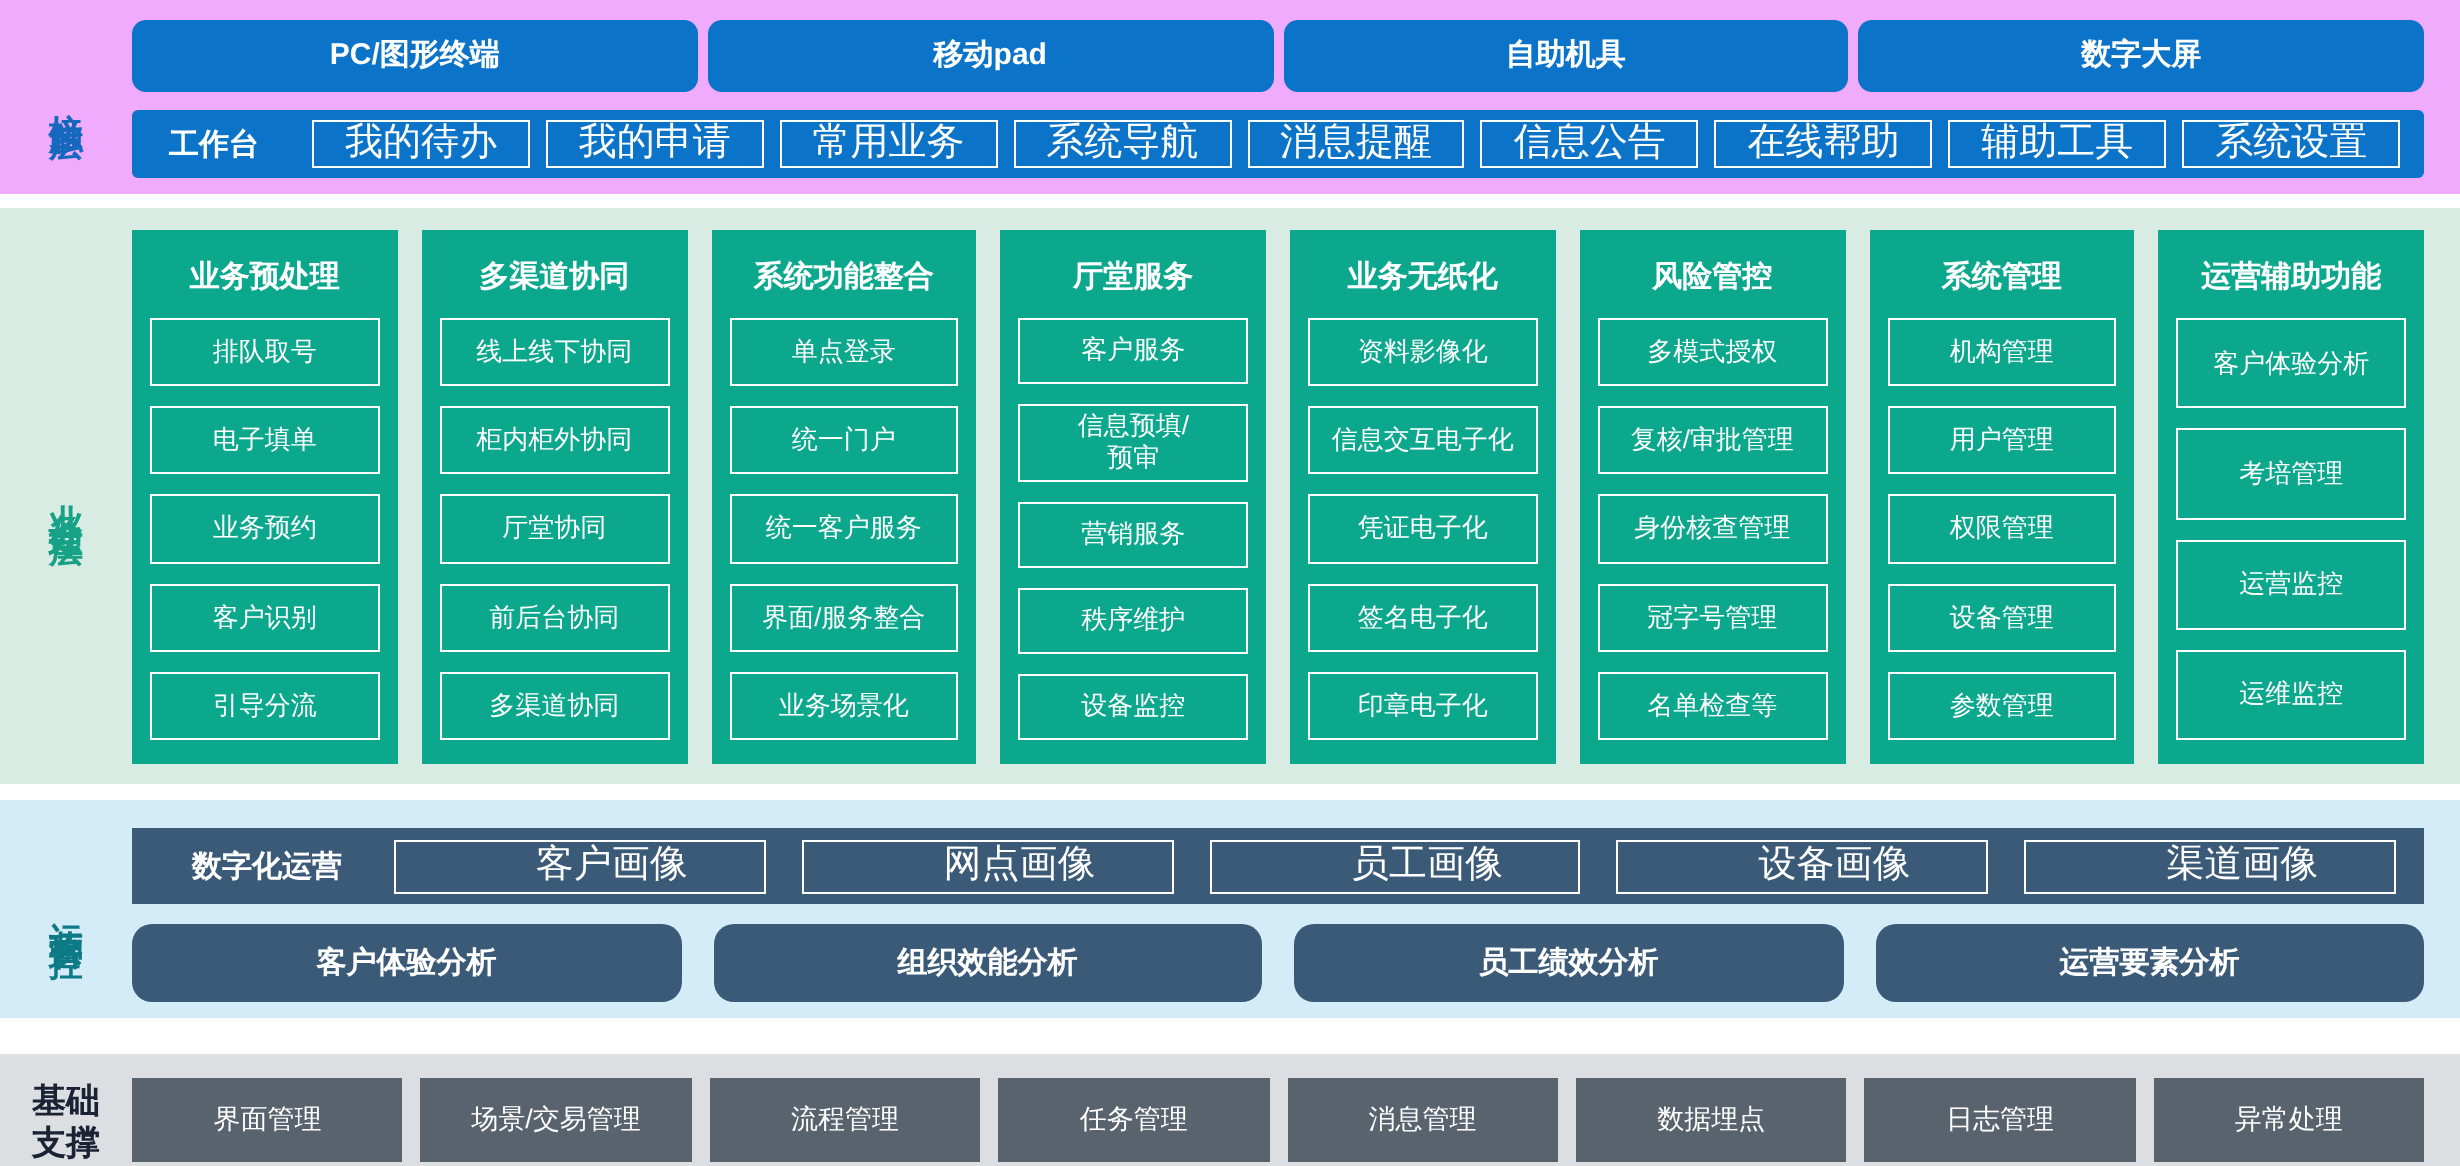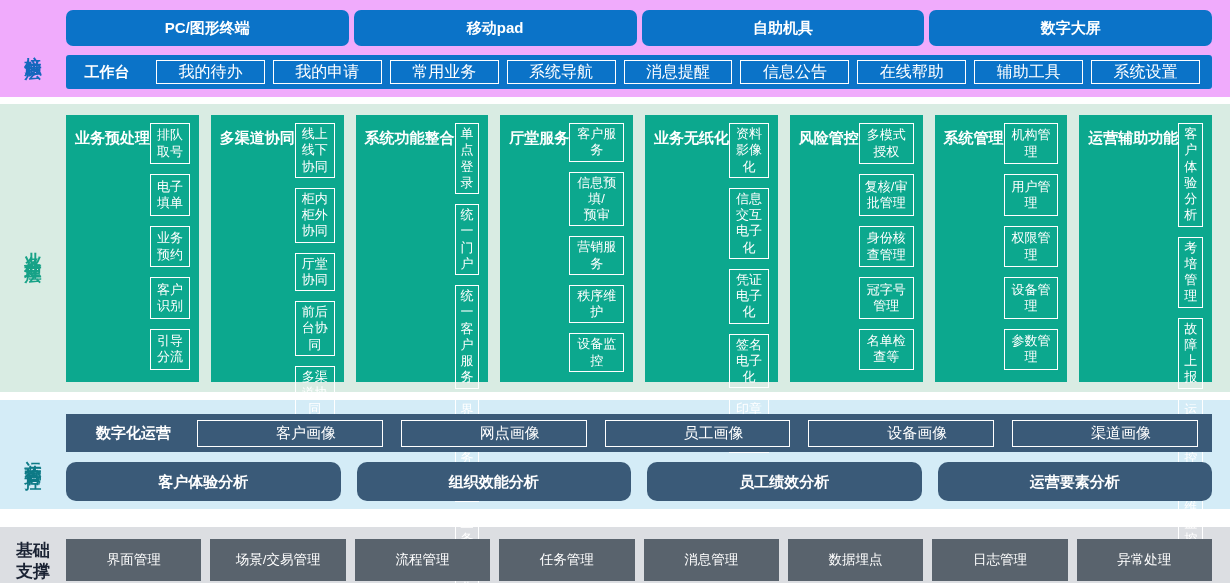--- a/index.html
+++ b/index.html
@@ -41,31 +41,31 @@
     display: flex; align-items: center;
     gap: 8px; padding-right: 12px;
   }
   .wb-label {
     flex: none; width: 82px; text-align: center;
     color: #fff; font-weight: bold; font-size: 15px;
   }
   .wb-item {
     flex: 1; height: 24px; line-height: 22px;
     border: 1px solid #fff; color: #fff;
-    text-align: center; font-size: 16px;
+    text-align: center; font-size: 19px;
     white-space: nowrap; overflow: hidden;
   }
 
   
   .business { height: 288px; background: #d9ece3; margin-top: 7px; }
   .business .vlabel { color: #17a287; }
   .columns { flex: 1; min-width: 0; display: flex; gap: 12px; margin: 11px 18px 10px 0; }
   .col {
     flex: 1; min-width: 0; background: #0ca88e;
-    display: flex; flex-direction: row;
+    display: flex; flex-direction: column;
     padding: 8px 9px 12px;
   }
   .col-title {
     color: #fff; font-weight: bold; font-size: 15px;
     text-align: center; padding: 6px 0 11px;
     white-space: nowrap;
   }
   .col-items { flex: 1; display: flex; flex-direction: column; gap: 10px; }
   .col-item {
     flex: 1; border: 1.5px solid #fff; color: #fff;
@@ -82,21 +82,21 @@
     margin-top: 14px; height: 38px; background: #3a5a78;
     display: flex; align-items: center; gap: 18px; padding: 0 14px;
   }
   .digital-label {
     flex: none; color: #fff; font-weight: bold; font-size: 15px;
     padding: 0 8px 0 16px; white-space: nowrap;
   }
   .digital-item {
     flex: 1; height: 27px; line-height: 24px;
     border: 1.5px solid #fff; color: #fff;
-    text-align: center; font-size: 15px; white-space: nowrap; padding-left: 32px;
+    text-align: center; font-size: 19px; white-space: nowrap; padding-left: 32px;
   }
   .analysis-row { margin-top: 10px; display: flex; gap: 16px; }
   .analysis-bar {
     flex: 1; height: 39px; line-height: 39px;
     background: #3a5a78; color: #fff;
     font-weight: bold; font-size: 15px; text-align: center;
     border-radius: 10px;
   }
 
   
@@ -230,21 +230,20 @@
           <div class="col-item">设备管理</div>
           <div class="col-item">参数管理</div>
         </div>
       </div>
 
       <div class="col">
         <div class="col-title">运营辅助功能</div>
         <div class="col-items">
           <div class="col-item">客户体验分析</div>
           <div class="col-item">考培管理</div>
-          <div class="col-item">故障上报</div>
           <div class="col-item">运营监控</div>
           <div class="col-item">运维监控</div>
         </div>
       </div>
 
     </div>
   </section>
 
   <section class="layer ops">
     <div class="gutter">

